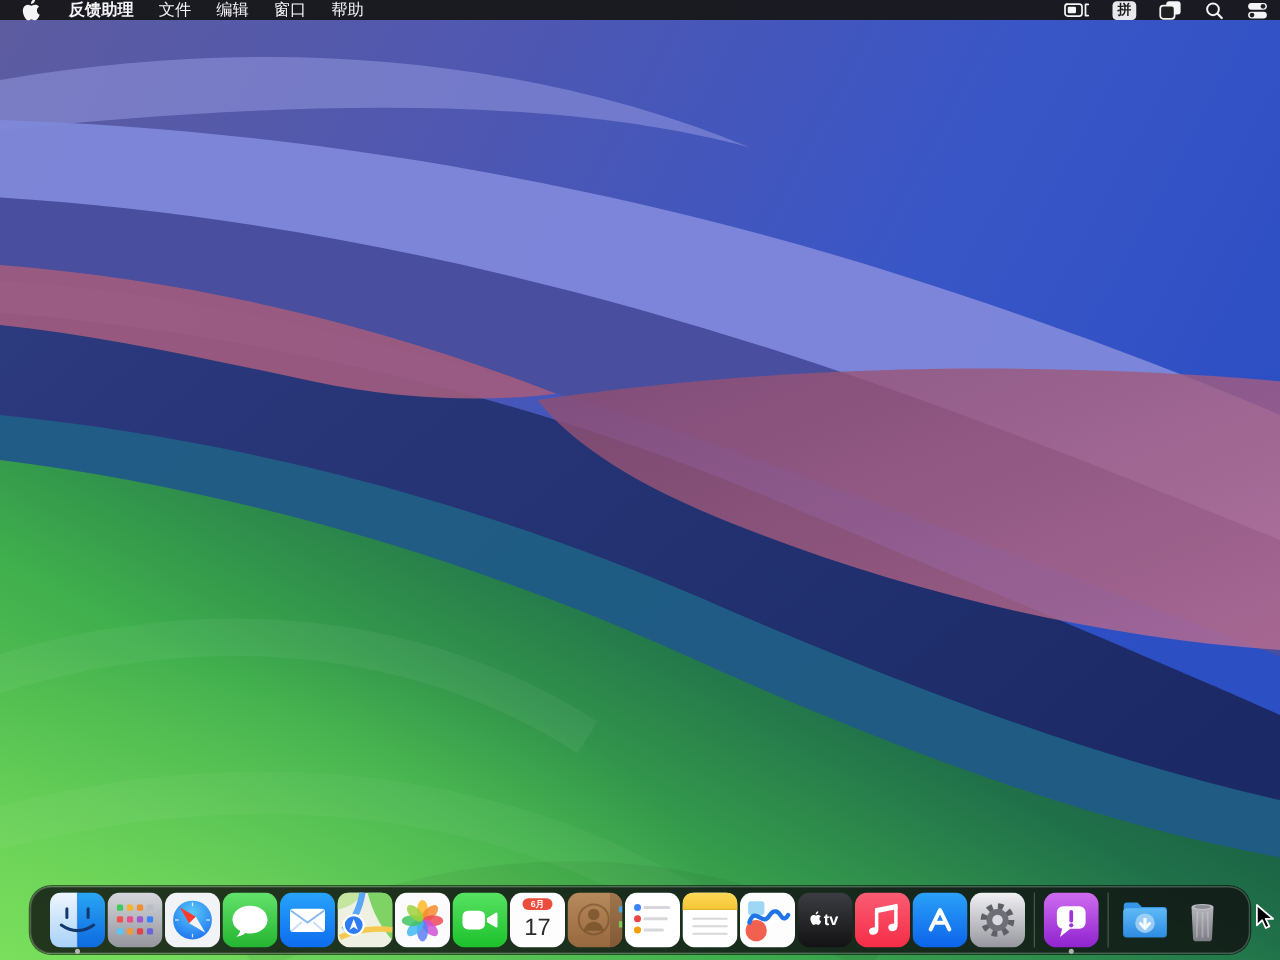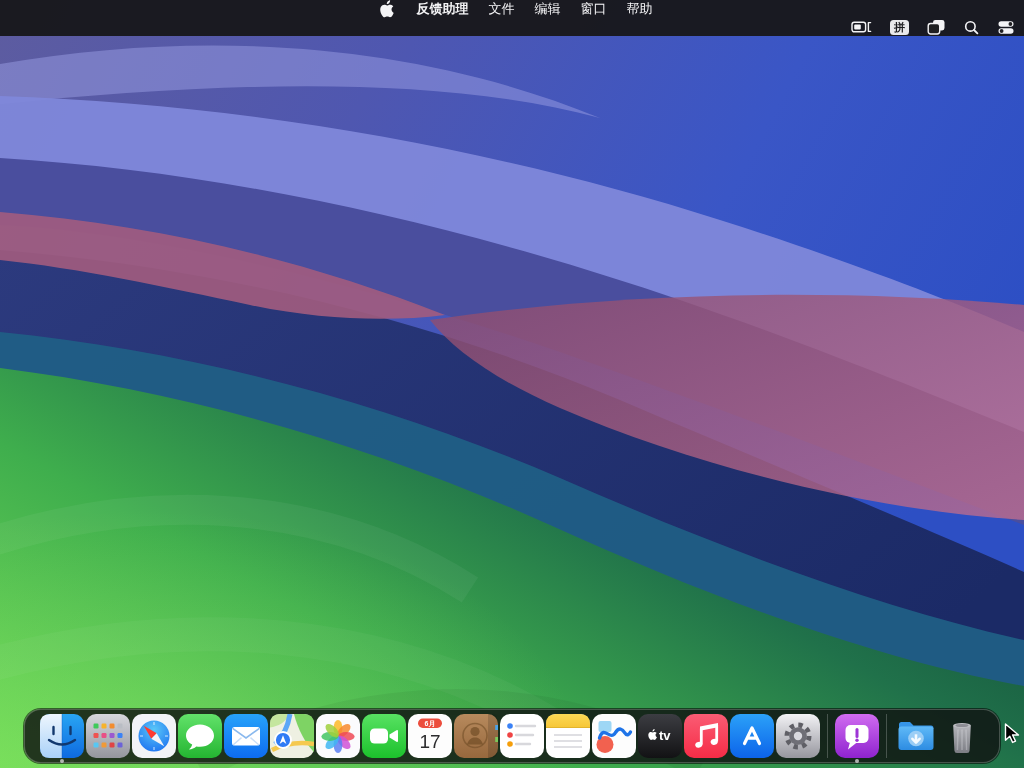--- a/index.html
+++ b/index.html
@@ -6,23 +6,23 @@
   body{
     width:1024px;height:768px;overflow:hidden;position:relative;
     font-family:"Liberation Sans","DejaVu Sans",sans-serif;background:#000;
     -webkit-font-smoothing:antialiased;
   }
   svg{display:block}
   
   #wallpaper{position:absolute;inset:0;z-index:0}
   
   .menubar{
-    position:absolute;top:0;left:0;right:0;height:36px;z-index:6;
+    position:absolute;top:0;left:0;right:0;height:16px;z-index:6;
     background:rgba(24,24,27,0.96);
-    display:flex;align-items:center;color:#f4f4f6;font-size:13px;flex-direction:column;
+    display:flex;align-items:center;color:#f4f4f6;font-size:13px;
   }
   .mb-left,.mb-right{display:flex;align-items:center;height:100%}
   .mb-right{margin-left:auto}
   .mi{display:flex;align-items:center;height:100%;padding:0 10px;white-space:nowrap}
   .mi.apple{padding:0 13px 0 17px}
   .mi.bold{font-weight:bold}
   .mb-right .mi{padding:0 9px}
   .mi.clock{padding:0 11px 0 9px}
   .pinbox{
     display:inline-flex;align-items:center;justify-content:center;

